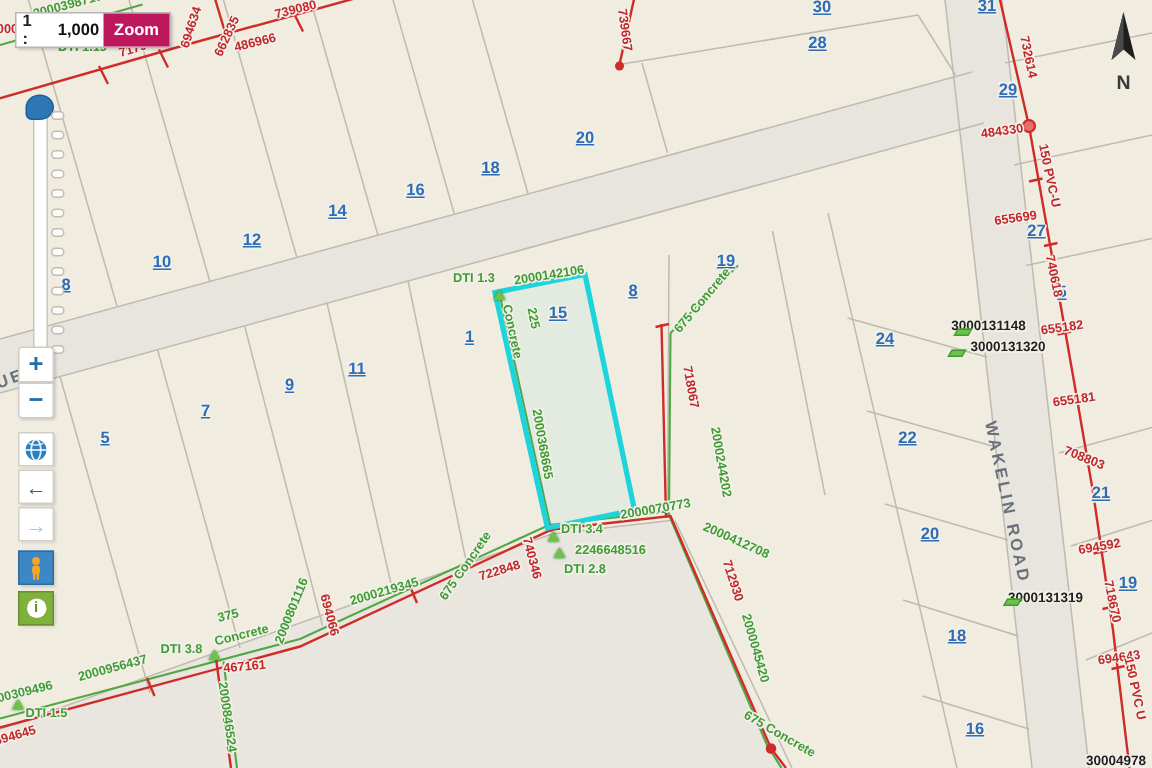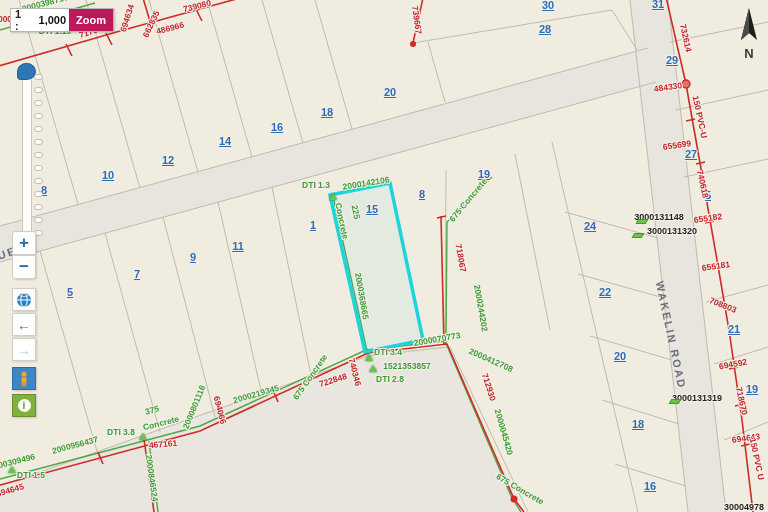--- a/index.html
+++ b/index.html
@@ -200,21 +200,21 @@
       <span class="lbl red" style="left: 5px; top: 19px; transform: translate(-50%, -50%) rotate(0deg);">000</span>
       <span class="lbl green" style="left: 45px; top: 3px; transform: translate(-50%, -50%) rotate(-15deg);">2000398710</span>
       <span class="lbl green" style="left: 55px; top: 31px; transform: translate(-50%, -50%) rotate(0deg);">DTI 1.19</span>
       <span class="lbl green" style="left: 316px; top: 185px; transform: translate(-50%, -50%) rotate(0deg);">DTI 1.3</span>
       <span class="lbl green" style="left: 366px; top: 183px; transform: translate(-50%, -50%) rotate(-9deg);">2000142106</span>
       <span class="lbl green" style="left: 356px; top: 212px; transform: translate(-50%, -50%) rotate(78deg);">225</span>
       <span class="lbl green" style="left: 342px; top: 221px; transform: translate(-50%, -50%) rotate(78deg);">Concrete</span>
       <span class="lbl green" style="left: 362px; top: 296px; transform: translate(-50%, -50%) rotate(80deg);">2000368665</span>
       <span class="lbl green" style="left: 388px; top: 352px; transform: translate(-50%, -50%) rotate(0deg);">DTI 3.4</span>
       <span class="lbl green" style="left: 437px; top: 339px; transform: translate(-50%, -50%) rotate(-10deg);">2000070773</span>
-      <span class="lbl green" style="left: 407px; top: 366px; transform: translate(-50%, -50%) rotate(0deg);">1521353857</span>
+      <span class="lbl green" style="left: 407px; top: 366px; transform: translate(-50%, -50%) rotate(0deg);">2246648516</span>
       <span class="lbl green" style="left: 390px; top: 379px; transform: translate(-50%, -50%) rotate(0deg);">DTI 2.8</span>
       <span class="lbl green" style="left: 491px; top: 360px; transform: translate(-50%, -50%) rotate(24deg);">2000412708</span>
       <span class="lbl green" style="left: 504px; top: 432px; transform: translate(-50%, -50%) rotate(74deg);">2000045420</span>
       <span class="lbl green" style="left: 520px; top: 489px; transform: translate(-50%, -50%) rotate(30deg);">675 Concrete</span>
       <span class="lbl green" style="left: 468px; top: 200px; transform: translate(-50%, -50%) rotate(-50deg);">675 Concrete</span>
       <span class="lbl green" style="left: 481px; top: 308px; transform: translate(-50%, -50%) rotate(80deg);">2000244202</span>
       <span class="lbl green" style="left: 310px; top: 377px; transform: translate(-50%, -50%) rotate(-55deg);">675 Concrete</span>
       <span class="lbl green" style="left: 256px; top: 394px; transform: translate(-50%, -50%) rotate(-16deg);">2000219345</span>
       <span class="lbl green" style="left: 194px; top: 407px; transform: translate(-50%, -50%) rotate(-68deg);">2000801116</span>
       <span class="lbl green" style="left: 75px; top: 445px; transform: translate(-50%, -50%) rotate(-15deg);">2000956437</span>

